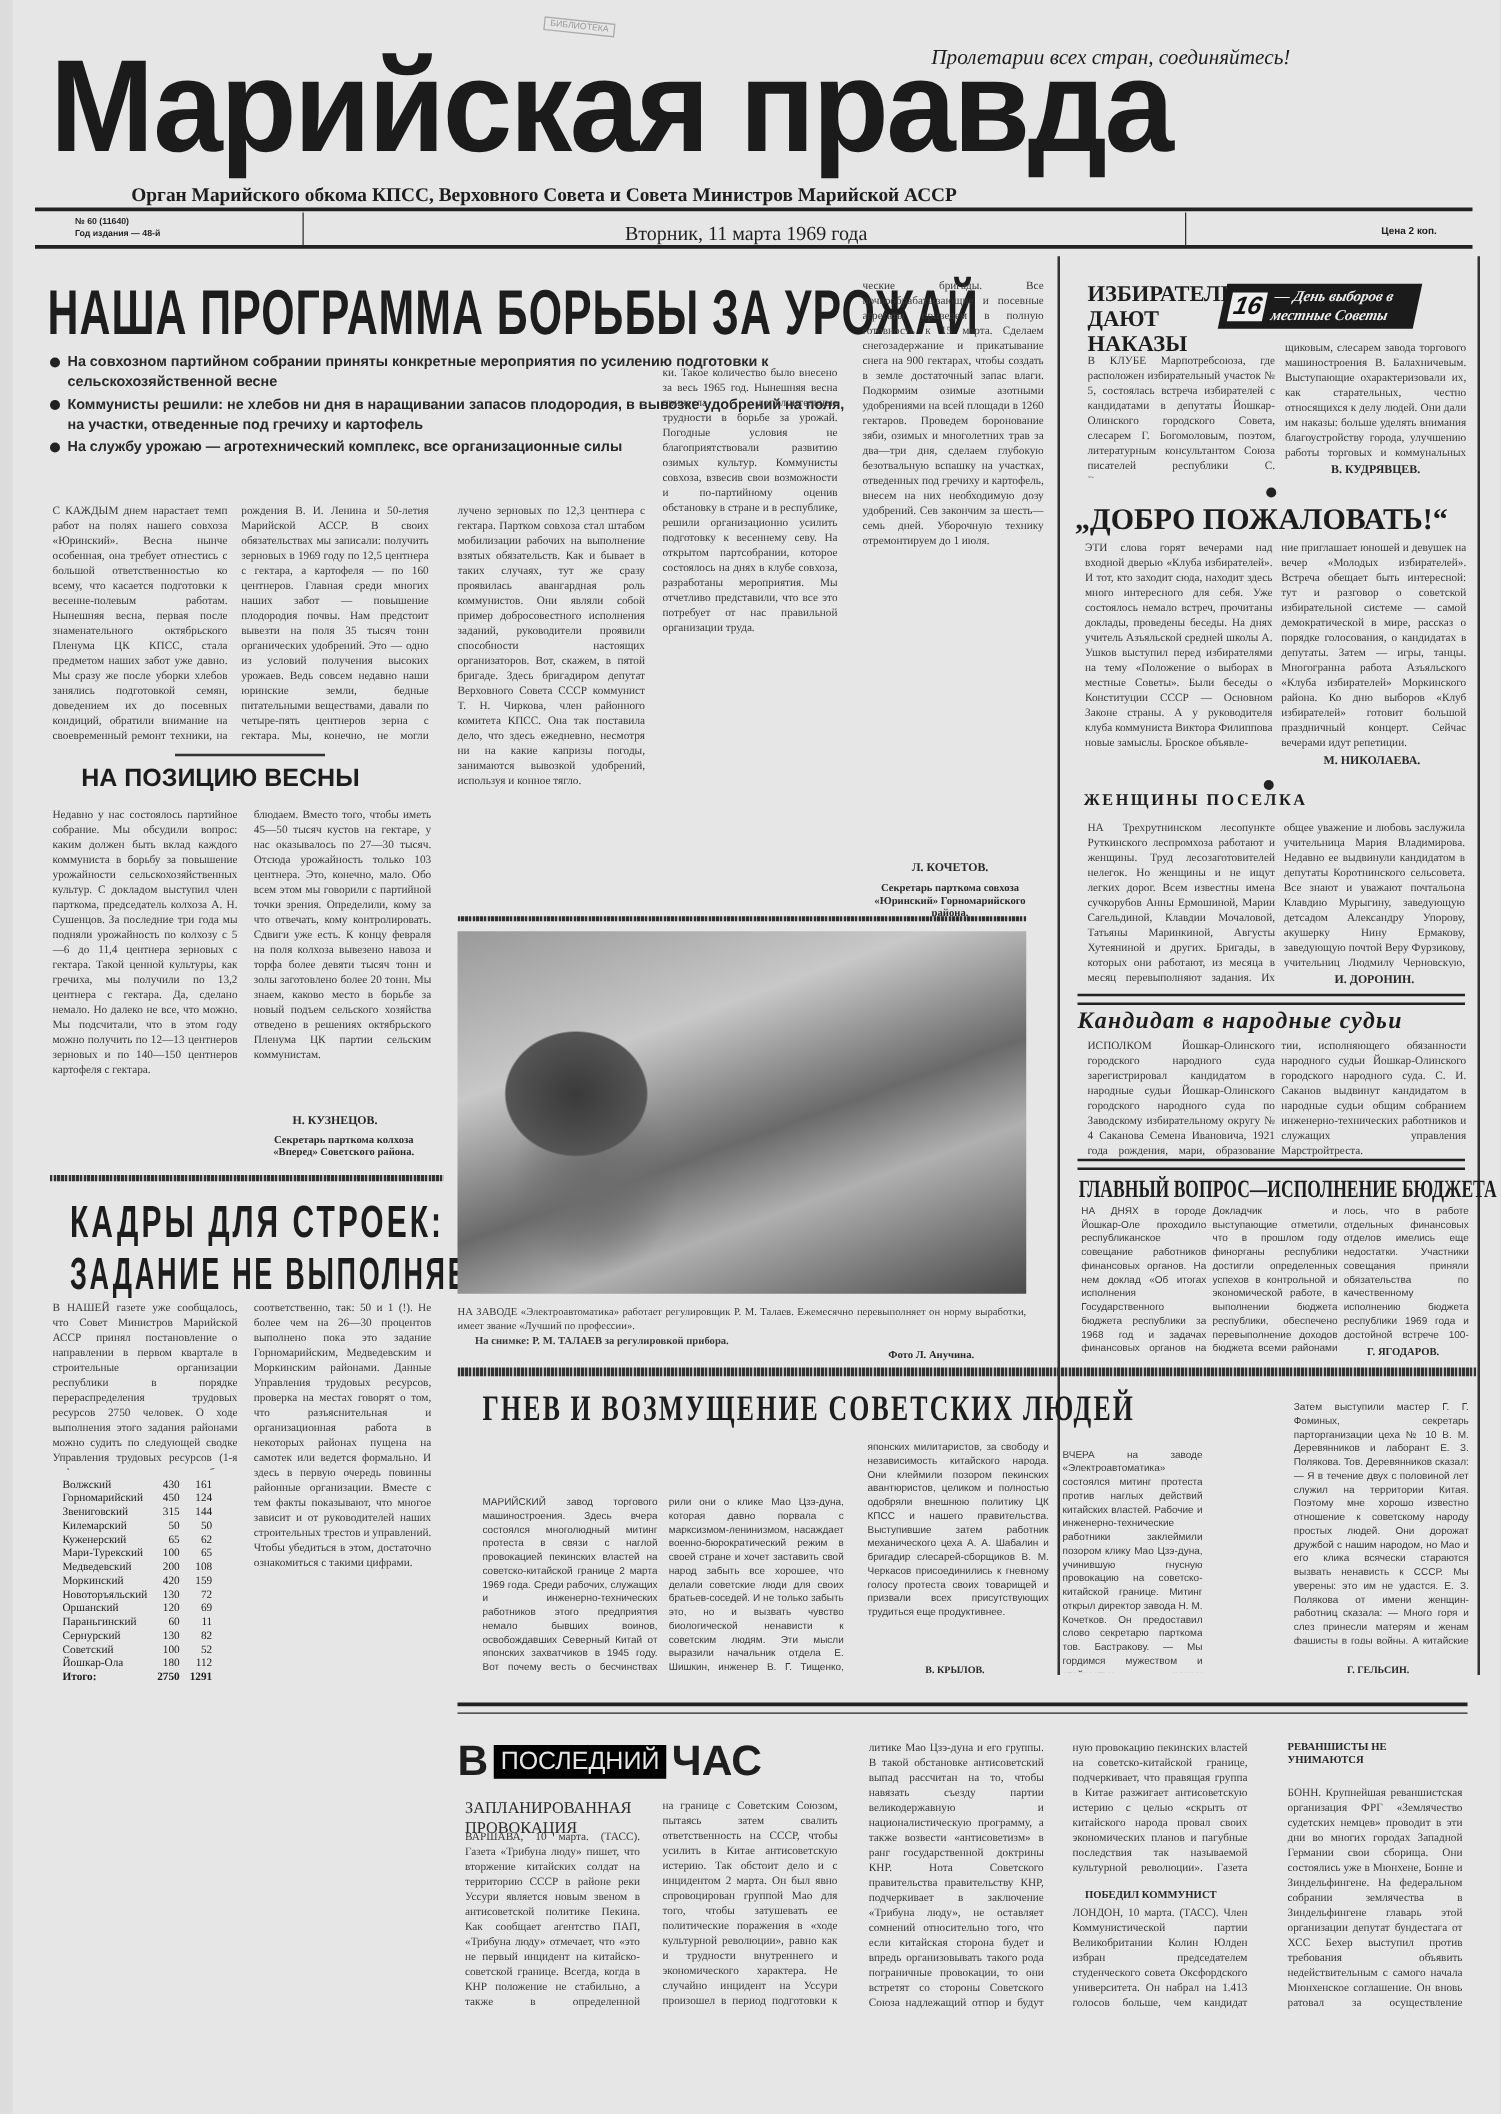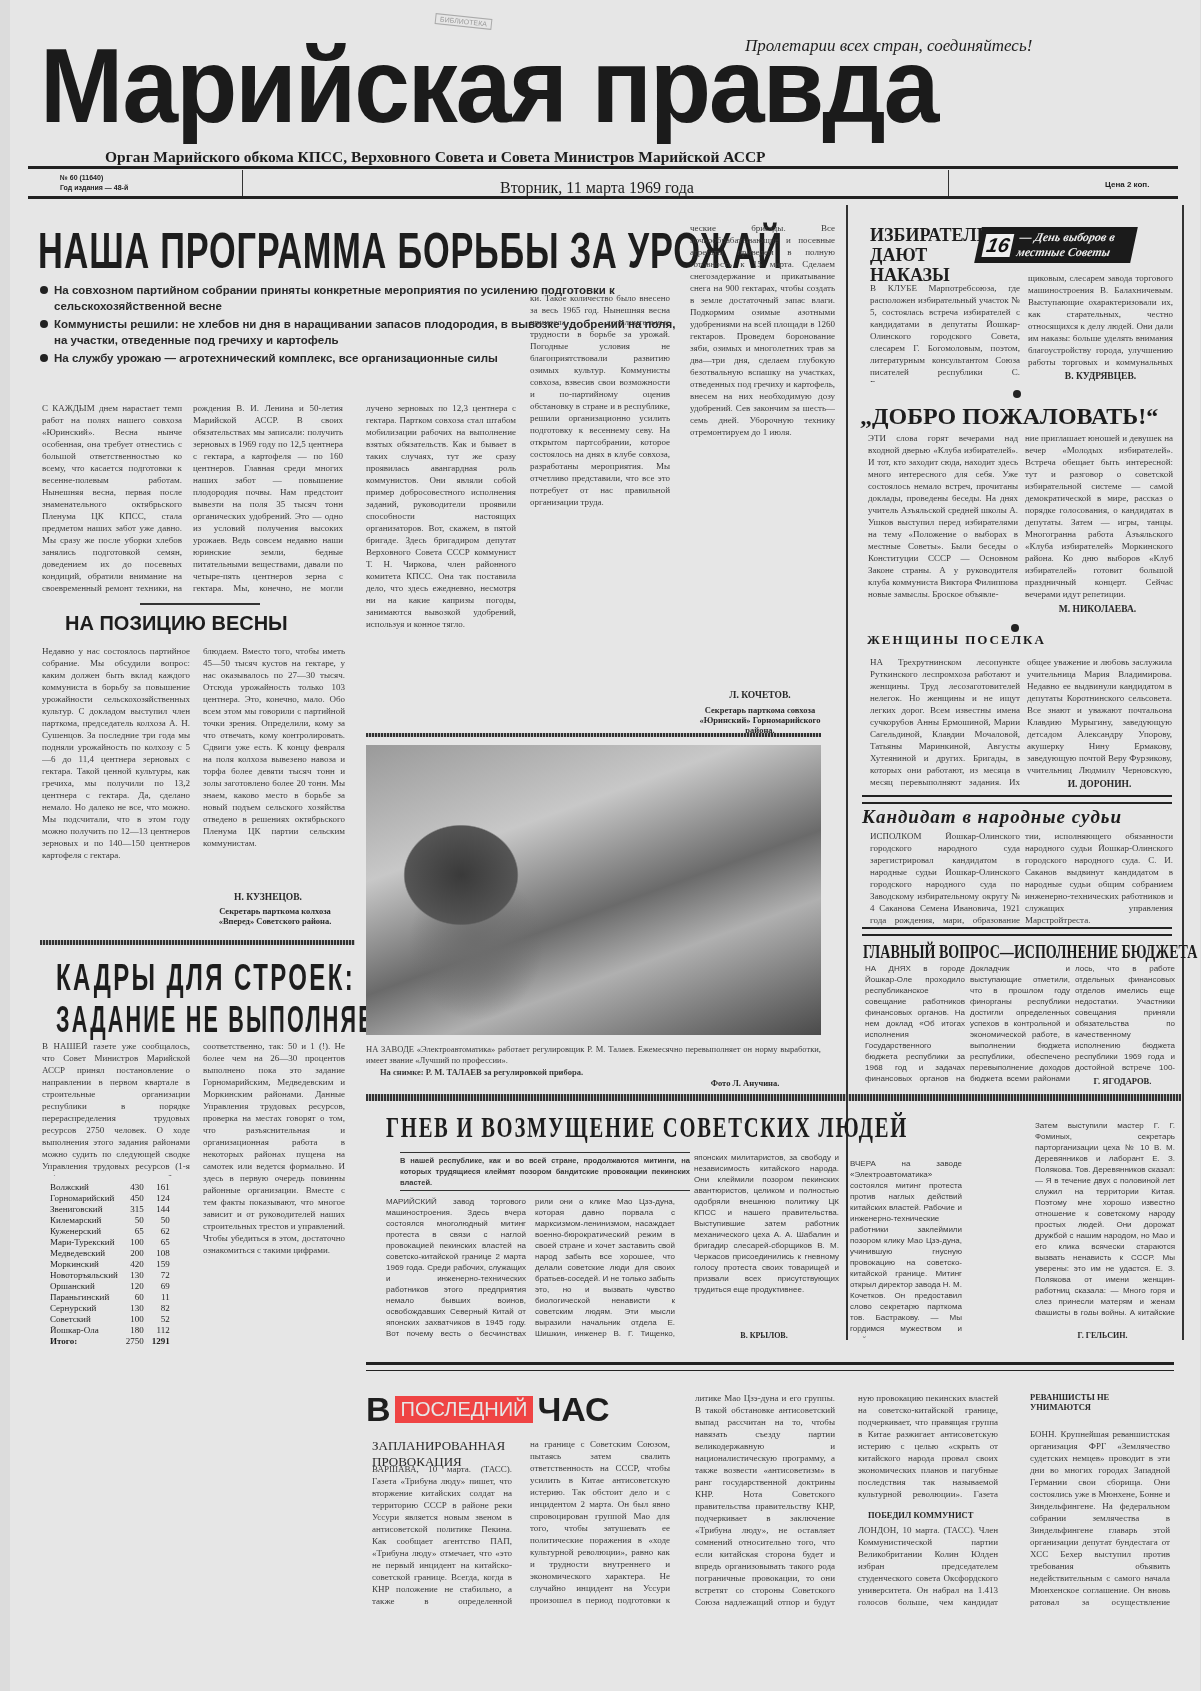--- a/index.html
+++ b/index.html
@@ -24,21 +24,21 @@
   .photo{left:356px;top:745px;width:455px;height:290px;background:
      radial-gradient(ellipse 80px 70px at 95px 130px,#3a3a3a,#555 70%,transparent 72%),
      radial-gradient(ellipse 90px 100px at 110px 200px,#6d6d6d,transparent 75%),
      linear-gradient(160deg,#9a9a9a 0%,#c8c8c8 30%,#6a6a6a 55%,#b0b0b0 70%,#4a4a4a 100%);}
   .tbl td{padding:0 4px;font-size:9px;line-height:11px;}
   .tbl td.n{text-align:right;}
   .badge16{left:968px;top:227px;width:150px;height:36px;background:#1b1b1b;color:#eee;font-style:italic;font-weight:bold;font-size:12px;transform:skewX(-12deg);display:flex;align-items:center;gap:6px;padding-left:6px;}
   .badge16 .num{background:#eee;color:#111;font-size:20px;padding:0 3px;font-family:"Liberation Sans",sans-serif;}
   .lasthour{left:356px;top:1390px;display:flex;align-items:center;font-family:"Liberation Sans",sans-serif;font-weight:bold;}
   .lasthour .big{font-size:34px;}
-  .lasthour .box{background:#ef4444;color:#e6e6e6;font-size:20px;padding:2px 6px;margin:0 4px;font-weight:normal;}
+  .lasthour .box{background:#000000;color:#e6e6e6;font-size:20px;padding:2px 6px;margin:0 4px;font-weight:normal;}
 </style>
 </head>
 <body>
 
 <div class="page">
 
   <div class="abs small" style="left:425px;top:16px;color:#999;font-weight:normal;border:1px solid #aaa;padding:1px 4px;transform:rotate(6deg);">БИБЛИОТЕКА</div>
   <div class="abs motto">Пролетарии всех стран, соединяйтесь!</div>
   <div class="abs masthead-title">Марийская правда</div>
   <div class="abs organ">Орган Марийского обкома КПСС, Верховного Совета и Совета Министров Марийской АССР</div>
@@ -153,21 +153,21 @@
           <td class="n">100</td>
           <td class="n">52</td>
         </tr>
         <tr>
           <td>Йошкар-Ола</td>
           <td class="n">180</td>
           <td class="n">112</td>
         </tr>
         <tr>
           <td style="font-weight: bold;">Итого:</td>
-          <td class="n" style="font-weight: normal;">2750</td>
+          <td class="n" style="font-weight: bold;">2750</td>
           <td class="n" style="font-weight: bold;">1291</td>
         </tr>
       </tbody>
   </table>
   <div class="abs col" style="left:193px;top:1040px;width:142px;height:645px;overflow:hidden;">соответственно, так: 50 и 1 (!). Не более чем на 26—30 процентов выполнено пока это задание Горномарийским, Медведевским и Моркинским районами. Данные Управления трудовых ресурсов, проверка на местах говорят о том, что разъяснительная и организационная работа в некоторых районах пущена на самотек или ведется формально. И здесь в первую очередь повинны районные организации. Вместе с тем факты показывают, что многое зависит и от руководителей наших строительных трестов и управлений. Чтобы убедиться в этом, достаточно ознакомиться с такими цифрами.</div>
 
   <div class="vline" style="left:836px;top:205px;height:1135px;"></div>
   <div class="vline" style="left:1172px;top:205px;height:1135px;"></div>
 
   <div class="hatch" style="left:356px;top:733px;width:455px;height:4px;"></div>
@@ -204,21 +204,20 @@
   <div class="abs" style="left:852px;top:927px;width:310px;height:5px;border-top:2px solid #222;border-bottom:2px solid #222;"></div>
 
   <div class="abs h-cond" style="left:853px;top:940px;font-size:18px;font-family:'Liberation Serif',serif;transform:scaleX(0.78) scaleY(1.1);">ГЛАВНЫЙ ВОПРОС—ИСПОЛНЕНИЕ БЮДЖЕТА</div>
   <div class="abs col" style="left:855px;top:963px;width:100px;height:120px;overflow:hidden;font-family:'Liberation Sans',sans-serif;font-size:8px;line-height:11px;">НА ДНЯХ в городе Йошкар-Оле проходило республиканское совещание работников финансовых органов. На нем доклад «Об итогах исполнения Государственного бюджета республики за 1968 год и задачах финансовых органов на 1969 год» сделал министр финансов Марийской АССР П. В. Емелин.</div>
   <div class="abs col" style="left:960px;top:963px;width:100px;height:120px;overflow:hidden;font-family:'Liberation Sans',sans-serif;font-size:8px;line-height:11px;">Докладчик и выступающие отметили, что в прошлом году финорганы республики достигли определенных успехов в контрольной и экономической работе, в выполнении бюджета республики, обеспечено перевыполнение доходов бюджета всеми районами и городами республики. Вместе с тем говори-</div>
   <div class="abs col" style="left:1065px;top:963px;width:100px;height:110px;overflow:hidden;font-family:'Liberation Sans',sans-serif;font-size:8px;line-height:11px;">лось, что в работе отдельных финансовых отделов имелись еще недостатки. Участники совещания приняли обязательства по качественному исполнению бюджета республики 1969 года и достойной встрече 100-летия со дня рождения В. И. Ленина и 50-летия Марийской АССР.</div>
   <div class="abs sig" style="left:1065px;top:1076px;width:95px;font-size:8.5px;">Г. ЯГОДАРОВ.</div>
 
   <div class="hatch" style="left:356px;top:1094px;width:815px;height:7px;"></div>
   <div class="abs h-cond" style="left:376px;top:1112px;font-size:24px;font-family:'Liberation Serif',serif;transform:scaleX(0.86) scaleY(1.2);letter-spacing:2px;">ГНЕВ И ВОЗМУЩЕНИЕ СОВЕТСКИХ ЛЮДЕЙ</div>
-  <div class="abs col" style="left:390px;top:1152px;width:290px;font-family:'Liberation Sans',sans-serif;font-weight:bold;font-size:7.5px;line-height:11px;border-top:1px solid #333;border-bottom:1px solid #333;padding:2px 0;">В нашей республике, как и во всей стране, продолжаются митинги, на которых трудящиеся клеймят позором бандитские провокации пекинских властей.</div>
   <div class="abs col" style="left:376px;top:1196px;width:140px;height:145px;overflow:hidden;font-family:'Liberation Sans',sans-serif;font-size:8px;line-height:11px;">МАРИЙСКИЙ завод торгового машиностроения. Здесь вчера состоялся многолюдный митинг протеста в связи с наглой провокацией пекинских властей на советско-китайской границе 2 марта 1969 года. Среди рабочих, служащих и инженерно-технических работников этого предприятия немало бывших воинов, освобождавших Северный Китай от японских захватчиков в 1945 году. Вот почему весть о бесчинствах маоистов вызвала огромное возмущение. С гневом и возмущением гово-</div>
   <div class="abs col" style="left:525px;top:1196px;width:140px;height:145px;overflow:hidden;font-family:'Liberation Sans',sans-serif;font-size:8px;line-height:11px;">рили они о клике Мао Цзэ-дуна, которая давно порвала с марксизмом-ленинизмом, насаждает военно-бюрократический режим в своей стране и хочет заставить свой народ забыть все хорошее, что делали советские люди для своих братьев-соседей. И не только забыть это, но и вызвать чувство биологической ненависти к советским людям. Эти мысли выразили начальник отдела Е. Шишкин, инженер В. Г. Тищенко, принимавшие участие в боях против</div>
   <div class="abs col" style="left:684px;top:1152px;width:145px;height:175px;overflow:hidden;font-family:'Liberation Sans',sans-serif;font-size:8px;line-height:11px;">японских милитаристов, за свободу и независимость китайского народа. Они клеймили позором пекинских авантюристов, целиком и полностью одобряли внешнюю политику ЦК КПСС и нашего правительства. Выступившие затем работник механического цеха А. А. Шабалин и бригадир слесарей-сборщиков В. М. Черкасов присоединились к гневному голосу протеста своих товарищей и призвали всех присутствующих трудиться еще продуктивнее.</div>
   <div class="abs sig" style="left:684px;top:1331px;width:140px;font-size:8px;">В. КРЫЛОВ.</div>
   <div class="abs col" style="left:840px;top:1158px;width:112px;height:180px;overflow:hidden;font-family:'Liberation Sans',sans-serif;font-size:8px;line-height:11px;">ВЧЕРА на заводе «Электроавтоматика» состоялся митинг протеста против наглых действий китайских властей. Рабочие и инженерно-технические работники заклеймили позором клику Мао Цзэ-дуна, учинившую гнусную провокацию на советско-китайской границе. Митинг открыл директор завода Н. М. Кочетков. Он предоставил слово секретарю парткома тов. Бастракову. — Мы гордимся мужеством и стойкостью наших пограничников, — сказал он. — Китайские провокаторы стали на путь прямых врагов.</div>
   <div class="abs col" style="left:1025px;top:1120px;width:140px;height:195px;overflow:hidden;font-family:'Liberation Sans',sans-serif;font-size:8px;line-height:11px;">Затем выступили мастер Г. Г. Фоминых, секретарь парторганизации цеха № 10 В. М. Деревянников и лаборант Е. З. Полякова. Тов. Деревянников сказал: — Я в течение двух с половиной лет служил на территории Китая. Поэтому мне хорошо известно отношение к советскому народу простых людей. Они дорожат дружбой с нашим народом, но Мао и его клика всячески стараются вызвать ненависть к СССР. Мы уверены: это им не удастся. Е. З. Полякова от имени женщин-работниц сказала: — Много горя и слез принесли матерям и женам фашисты в годы войны. А китайские провокаторы заполнили скорбью сердца матерей и в мирные дни. Позор наглым авантюристам!</div>
   <div class="abs sig" style="left:1025px;top:1331px;width:135px;font-size:8px;">Г. ГЕЛЬСИН.</div>
 
   <div class="abs" style="left:356px;top:1362px;width:808px;height:5px;border-top:3px solid #222;border-bottom:1px solid #222;"></div>
   <div class="abs lasthour">

